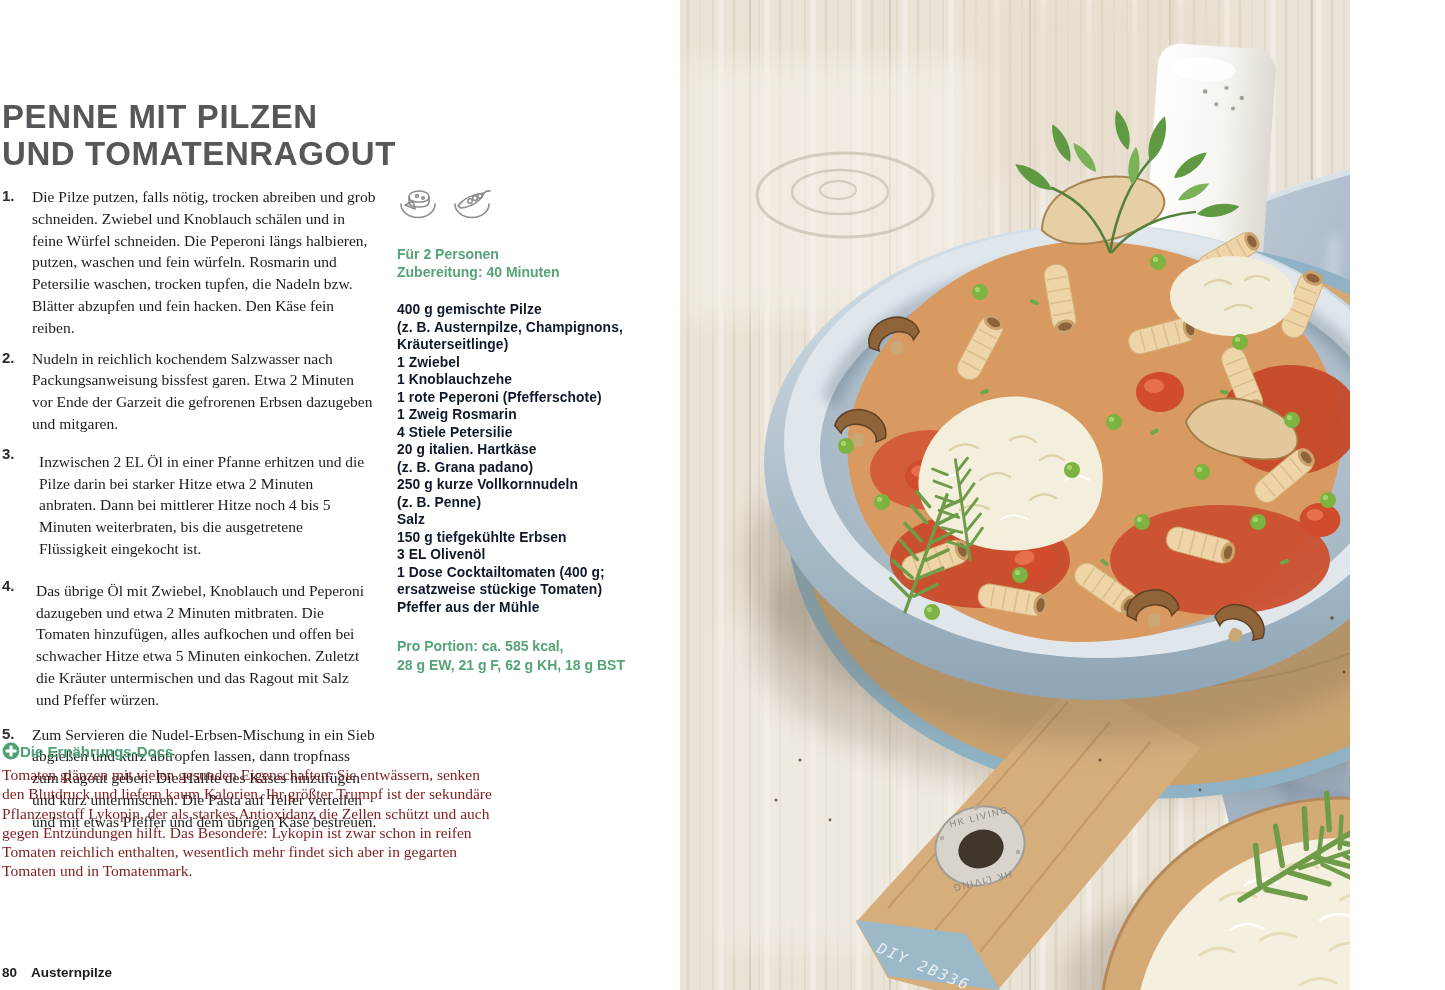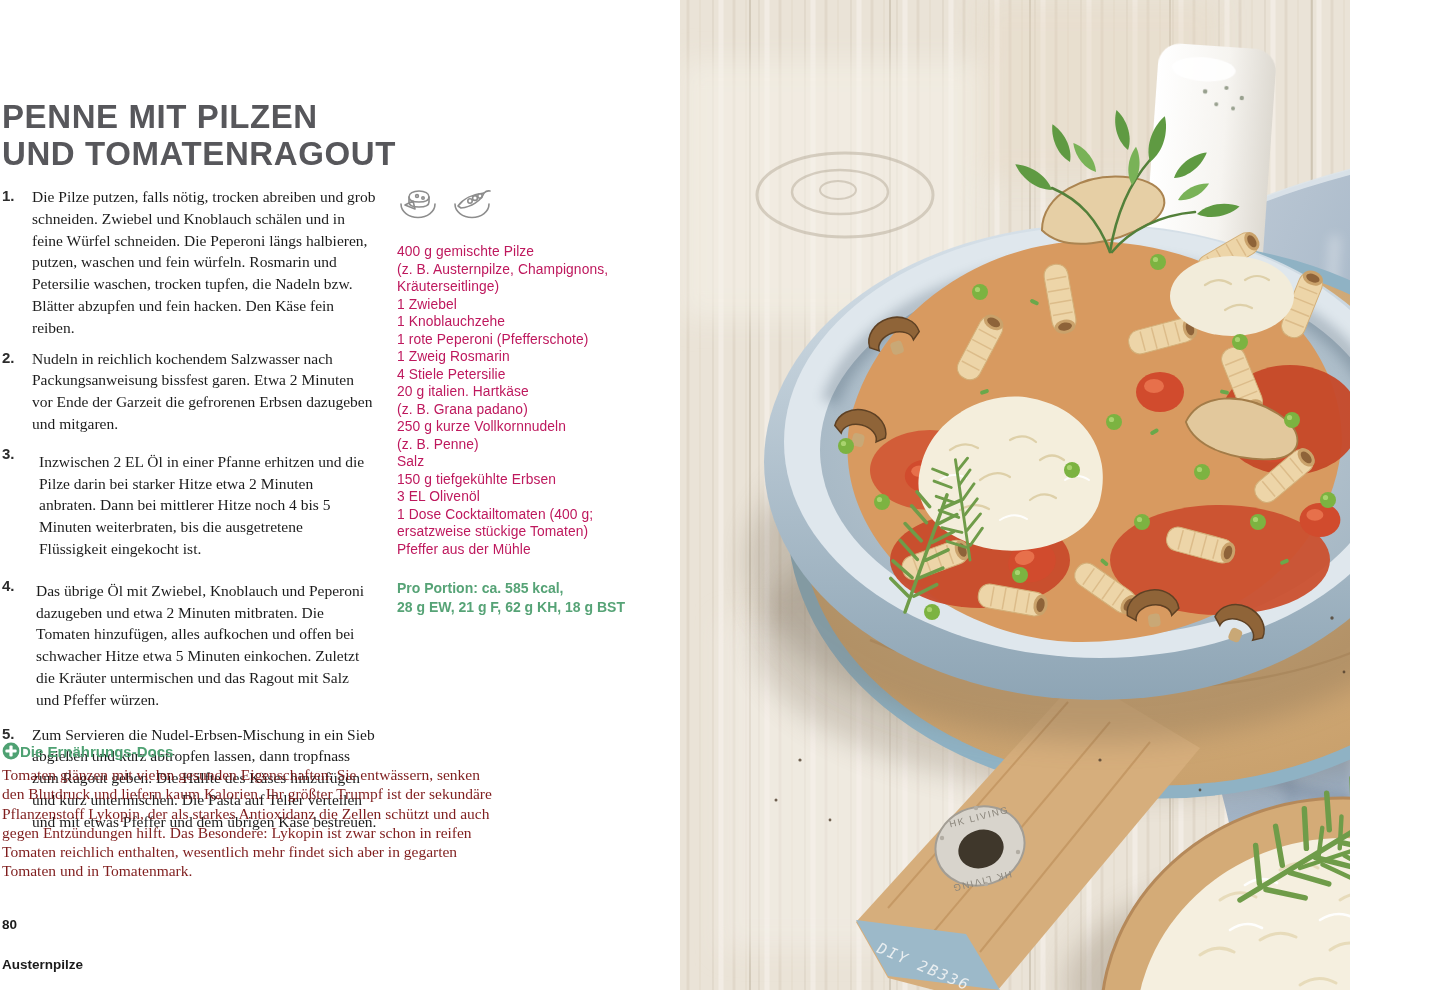--- a/index.html
+++ b/index.html
@@ -11,30 +11,30 @@
   .page-title span{display:block;}
   .steps{position:absolute;left:2px;top:186px;width:376px;}
   .step{display:flex;margin-bottom:9px;}
   .step-num{width:30px;flex:0 0 30px;font-weight:bold;font-size:15px;color:#2c2c2c;
             padding-top:1px;}
   .step-text{flex:1;font-family:"Liberation Serif",serif;font-size:15.5px;
              line-height:21.8px;color:#1c1c1c;}
   .info-col{position:absolute;left:397px;top:185px;width:285px;}
   .info-icons{display:flex;gap:12px;height:38px;align-items:flex-start;}
   .meta{margin-top:22px;font-weight:bold;font-size:14px;line-height:18px;color:#56a376;}
-  .ingredients{margin-top:20px;font-weight:normal;font-size:13.8px;line-height:17.5px;
-               color:#be185d;letter-spacing:.1px;}
+  .ingredients{margin-top:20px;font-weight:bold;font-size:13.8px;line-height:17.5px;
+               color:#0f172a;letter-spacing:.1px;}
   .nutrition{margin-top:21px;font-weight:bold;font-size:14px;line-height:18.5px;color:#56a376;}
   .tip{position:absolute;left:2px;top:742px;width:500px;}
   .tip-head{display:flex;align-items:center;font-weight:bold;font-size:15px;
             color:#4ea172;}
   .tip-text{margin-top:5px;font-family:"Liberation Serif",serif;font-size:15.5px;
             line-height:19.3px;color:#7f1d1d;}
-  .footer{position:absolute;left:2px;top:917px;display:flex;gap:25px;font-weight:bold;
-          font-size:13.5px;color:#1b1b1b;flex-direction:column;}
+  .footer{position:absolute;left:2px;top:965px;display:flex;gap:14px;font-weight:bold;
+          font-size:13.5px;color:#1b1b1b;}
   
   .photo{position:absolute;left:680px;top:0;width:765px;height:990px;overflow:hidden;}
   .photo svg{display:block;}
 </style>
 </head>
 <body>
 
 <div class="sheet">
 
   <div>
@@ -78,20 +78,24 @@
           <path d="M8 20 L16 16 L18 24 Z"></path>
         </svg>
         <svg width="42" height="36" viewBox="0 0 42 36" fill="none" stroke="#8d8d8d" stroke-width="1.6" stroke-linecap="round" stroke-linejoin="round">
           <path d="M4 19 A 17 13.5 0 0 0 38 19"></path>
           <path d="M7 21 C 12 14 22 9 33 8 C 30 16 20 22 10 23 Z"></path>
           <circle cx="24" cy="13" r="2.4"></circle>
             <circle cx="29" cy="11" r="2.2"></circle>
             <circle cx="19" cy="16" r="2.2"></circle>
           <path d="M33 8 C 35 6 37 5.5 39 6"></path>
         </svg>
+      </div>
+      <div class="meta">
+        <div>Für 2 Personen</div>
+        <div>Zubereitung: 40 Minuten</div>
       </div>
       <div class="ingredients">
         <div>400 g gemischte Pilze</div>
         <div>(z. B. Austernpilze, Champignons,</div>
         <div>Kräuterseitlinge)</div>
         <div>1 Zwiebel</div>
         <div>1 Knoblauchzehe</div>
         <div>1 rote Peperoni (Pfefferschote)</div>
         <div>1 Zweig Rosmarin</div>
         <div>4 Stiele Petersilie</div>

